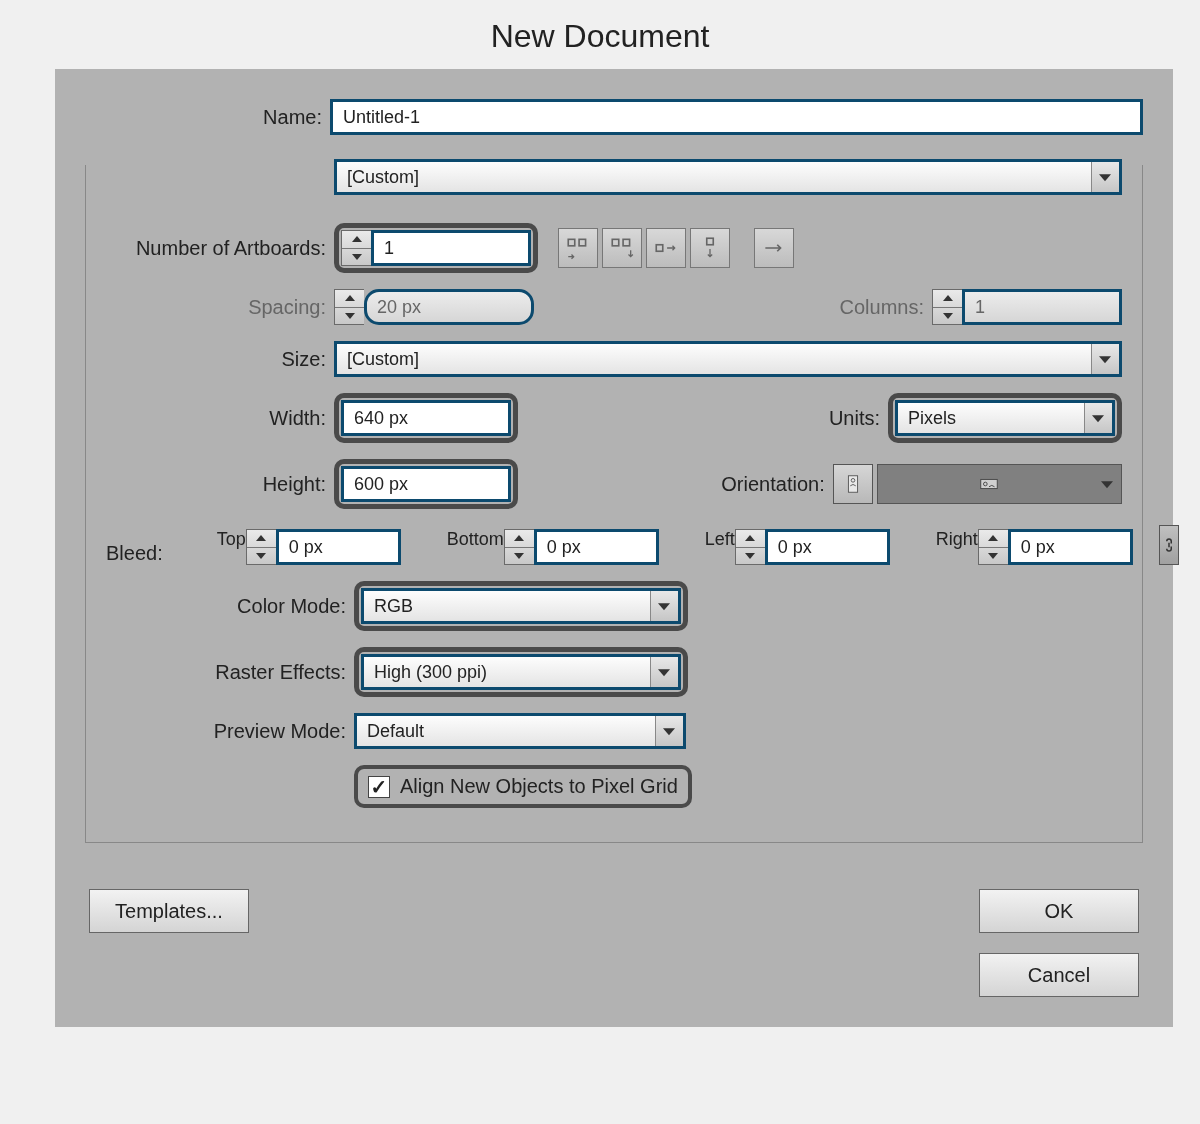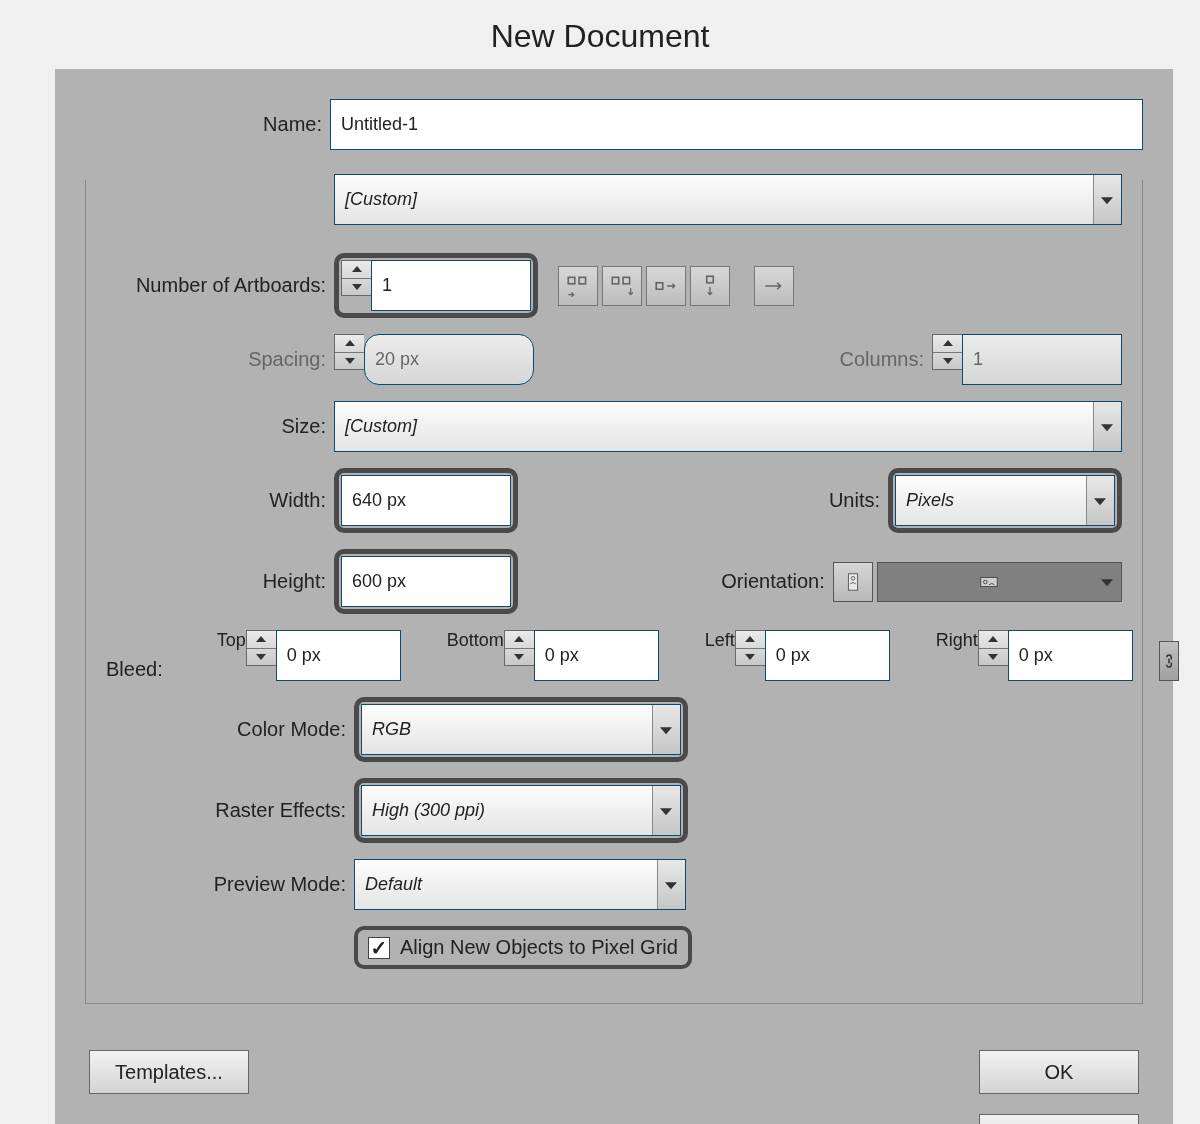--- a/index.html
+++ b/index.html
@@ -26,30 +26,30 @@
   }
   .row { display: flex; align-items: center; margin-bottom: 16px; }
   .lbl {
     width: 245px;
     text-align: right;
     padding-right: 8px;
     font-size: 20px;
   }
   .lbl.dim { color: #666; }
   .txt, .sel, .num {
-    height: 51px;
-    border: 1px solid #0c4a6e;
+    height: 36px;
+    border: 3px solid #0c4a6e;
     background: linear-gradient(to bottom,#fdfdfd,#e4e4e4);
     font-size: 18px;
     padding: 4px 10px;
     color: #222;
   }
   .txt { background: #fff; }
   .txt.wide { flex: 1; margin-right: 0; }
-  .sel { position: relative; flex: 1; display: flex; align-items: center; padding-right: 30px; font-style: italic; }
+  .sel { position: relative; flex: 1; display: flex; align-items: center; padding-right: 30px; }
   .sel.small { flex: none; width: 220px; }
   .sel::after {
     content: "";
     position: absolute;
     right: 8px; top: 50%;
     transform: translateY(-40%);
     border-left: 6px solid transparent;
     border-right: 6px solid transparent;
     border-top: 7px solid #333;
   }

